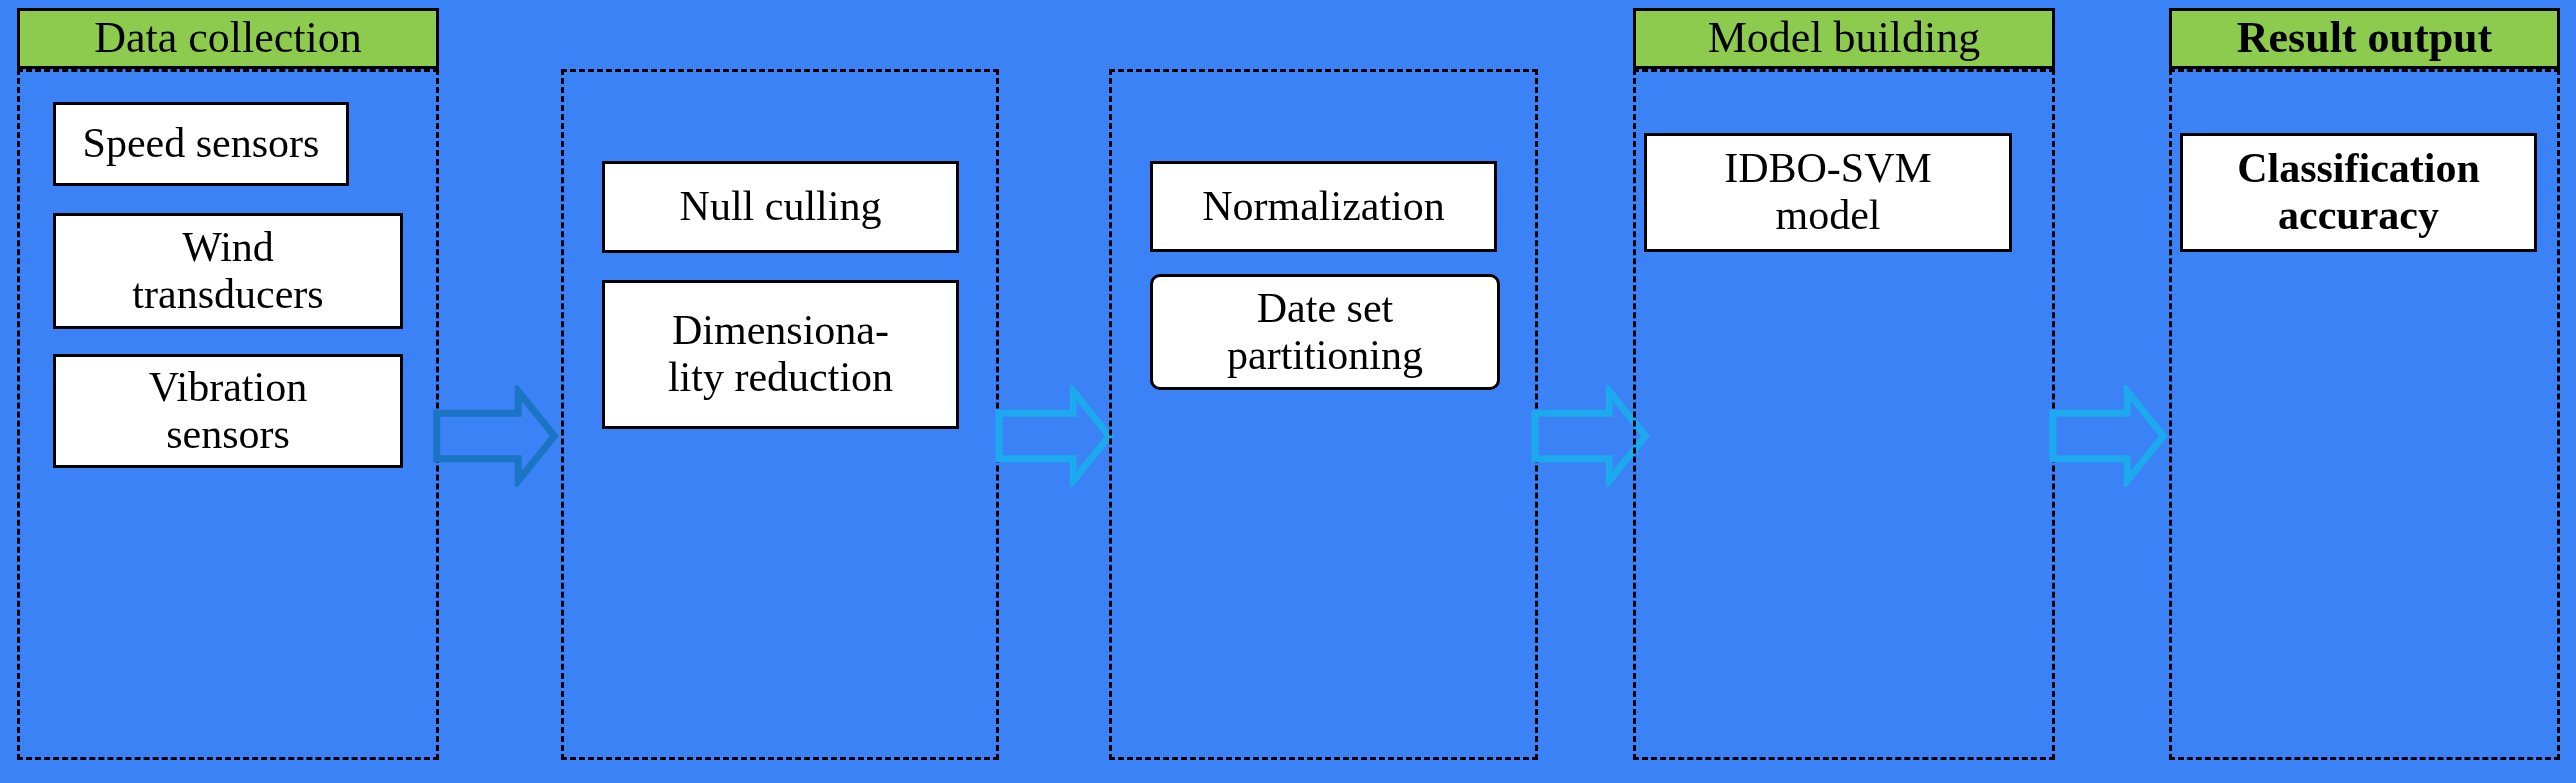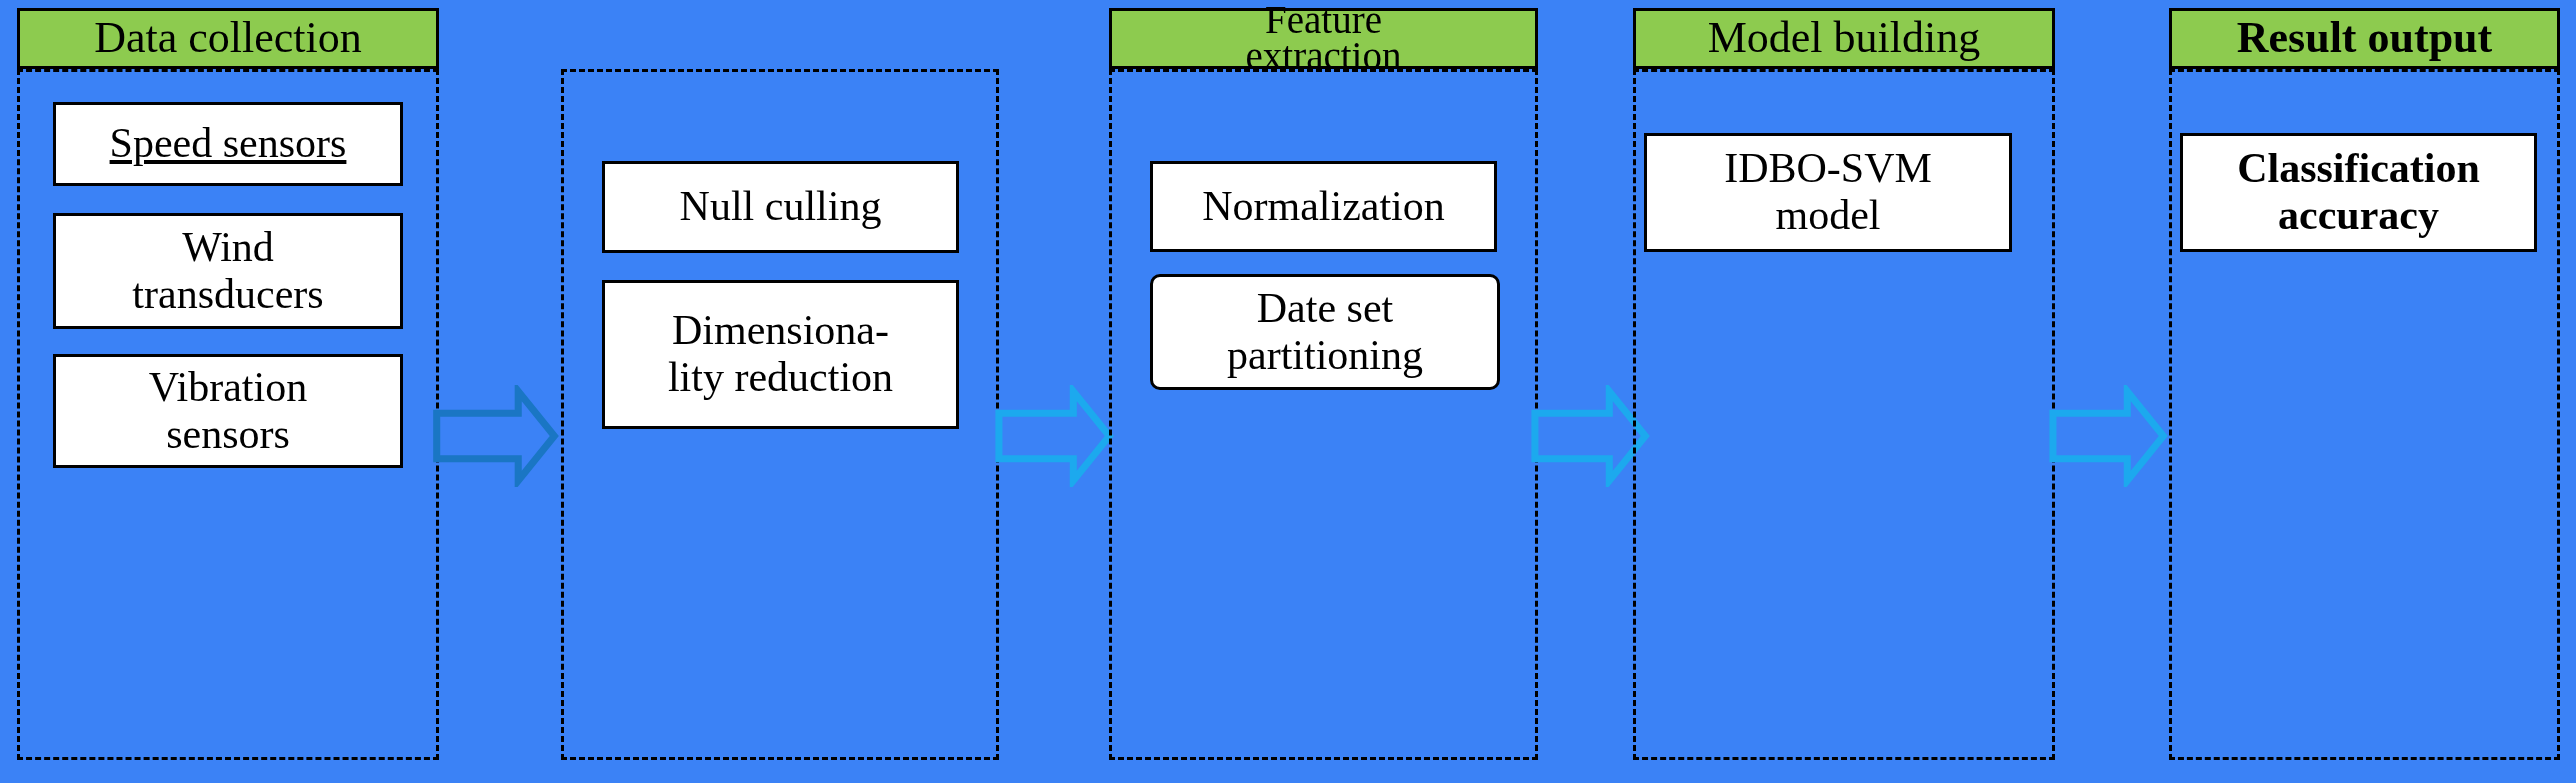--- a/index.html
+++ b/index.html
@@ -103,21 +103,21 @@
 </head>
 <body>
 
 <div id="diagram">
 
   <div class="stage" style="left:17px; width:422px;">
     <div class="stage-body"></div>
     <div class="seam"></div>
     <div class="stage-header">Data collection</div>
 
-    <div class="item-box" style="left:36px; top:94px; width:350px; height:84px;text-decoration:underline;">Speed sensors</div>
+    <div class="item-box" style="left:36px; top:94px; width:296px; height:84px;">Speed sensors</div>
 
     <div class="item-box" style="left:36px; top:205px; width:350px; height:116px;">Wind
 transducers</div>
 
     <div class="item-box" style="left:36px; top:346px; width:350px; height:114px;">Vibration
 sensors</div>
   </div>
 
   <div class="arrow" style="left:432px; top:385px; width:127px; height:102px;">
     <svg width="127" height="102" viewBox="0 0 162 130">
@@ -137,22 +137,20 @@
 
   <div class="arrow" style="left:995px; top:385px; width:119px; height:102px;">
     <svg width="119" height="102" viewBox="0 0 152 130">
       <polygon points="5,36 100,36 100,8 146,65 100,122 100,94 5,94" fill="none" stroke="#1CA9EE" stroke-width="9" stroke-linejoin="miter" stroke-linecap="butt"></polygon>
     </svg>
   </div>
 
   <div class="stage" style="left:1109px; width:429px;">
     <div class="stage-body"></div>
     <div class="seam"></div>
-    <div class="stage-header two-line">Feature
-extraction</div>
 
     <div class="item-box" style="left:41px; top:153px; width:347px; height:91px;">Normalization</div>
 
     <div class="item-box" style="left:41px; top:266px; width:350px; height:116px;border-radius:10px;">Date set
 partitioning</div>
   </div>
 
   <div class="arrow" style="left:1531px; top:385px; width:119px; height:102px;">
     <svg width="119" height="102" viewBox="0 0 152 130">
       <polygon points="5,36 100,36 100,8 146,65 100,122 100,94 5,94" fill="none" stroke="#1CA9EE" stroke-width="9" stroke-linejoin="miter" stroke-linecap="butt"></polygon>

